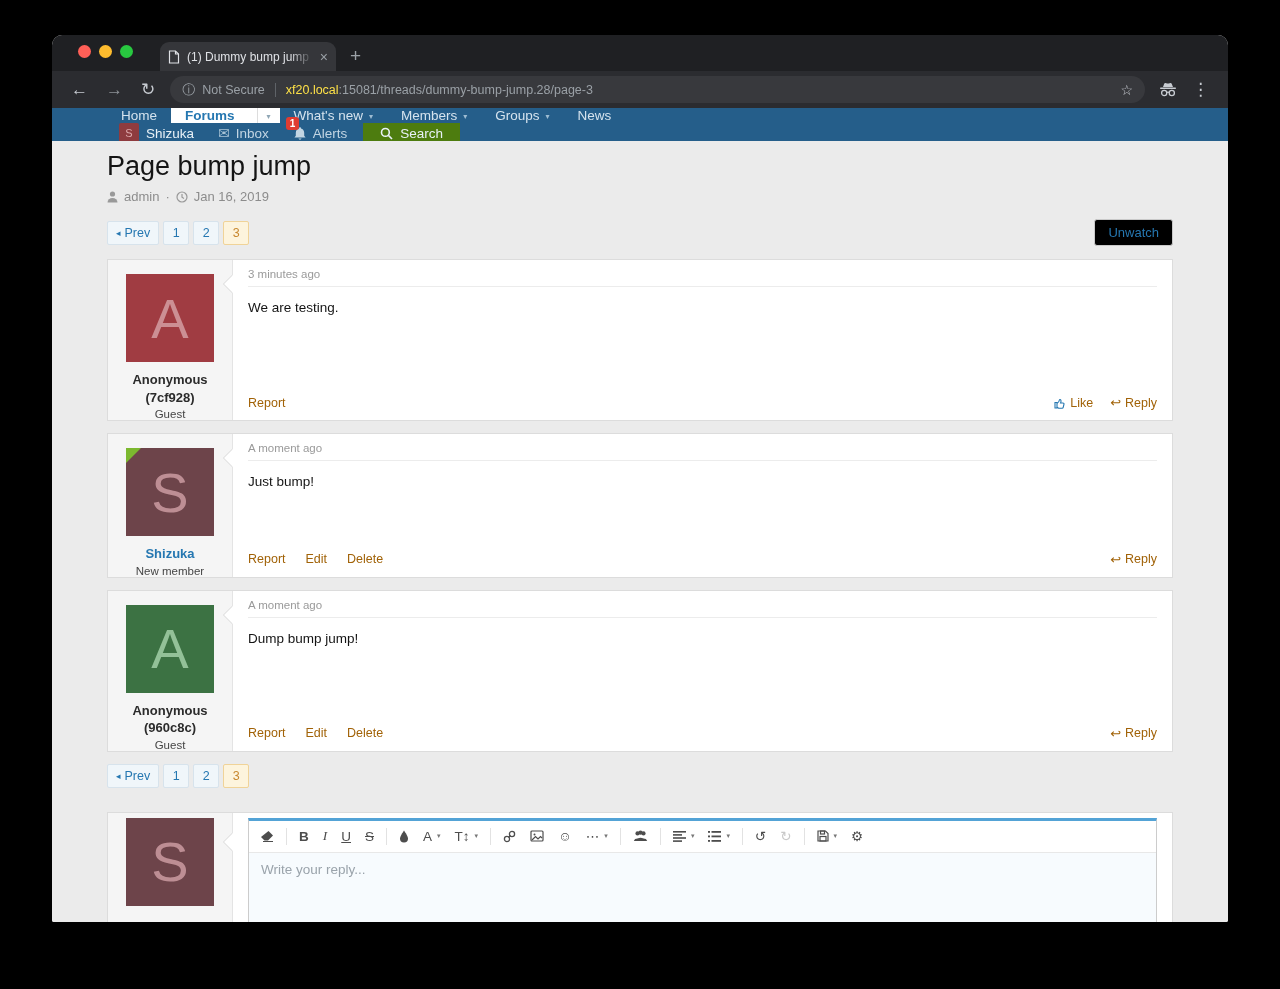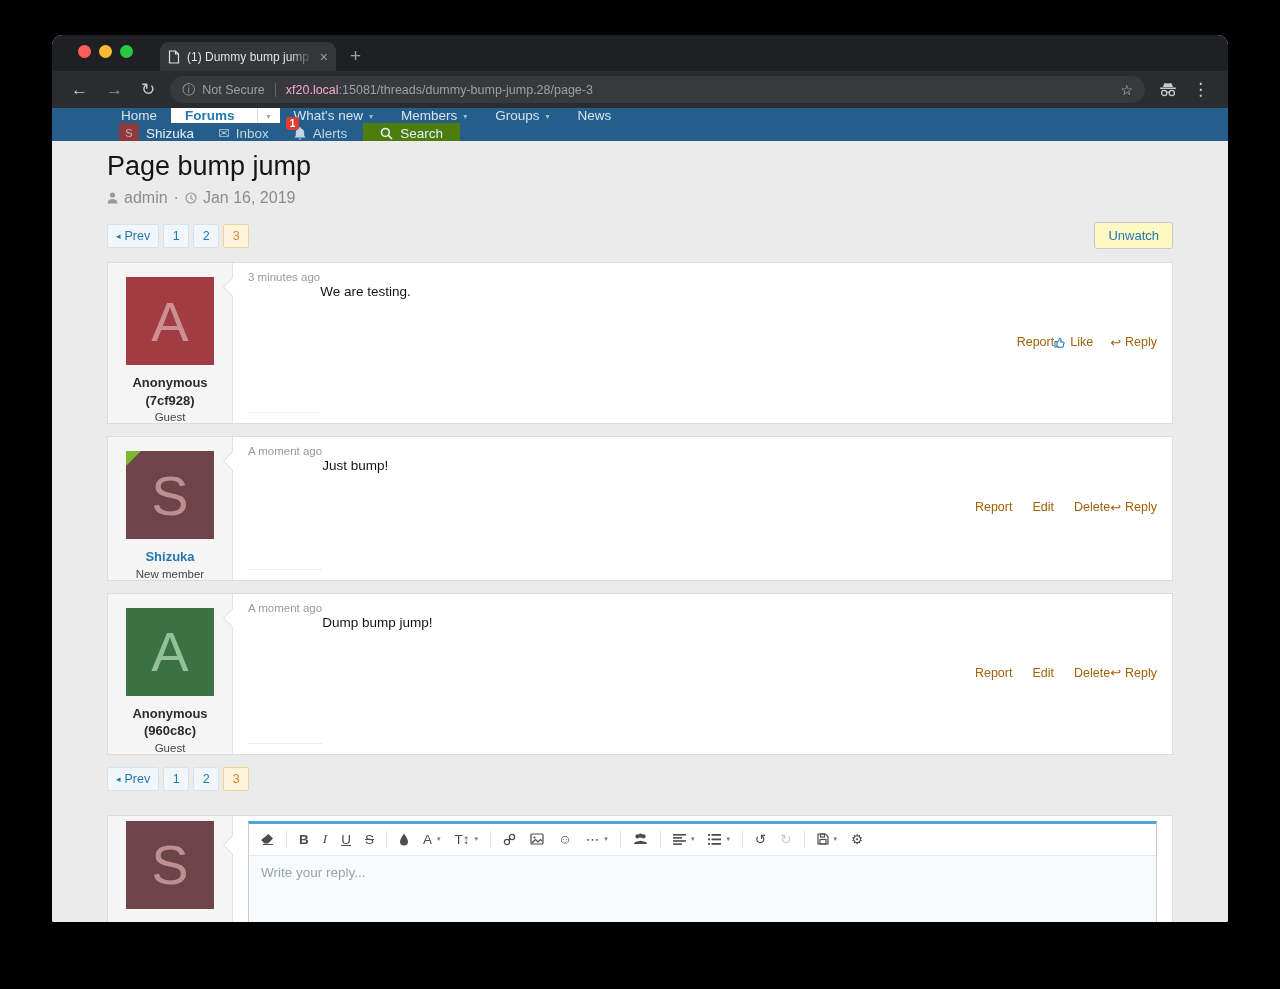--- a/index.html
+++ b/index.html
@@ -31,21 +31,21 @@
   .newtab{ color:#9aa0a6; font-size:19px; margin:0 0 4px 14px;}
   .chrome-toolbar{ height:37px; background:#2b2c30; display:flex; align-items:center; padding:0 10px; flex-shrink:0;}
   .navbtn{ color:#c7cbd1; font-size:17px; padding:0 9px;}
   .navbtn.dim{ color:#8d9196;}
   .urlbar{
     flex:1; height:27px; margin:0 8px 0 6px; background:#38393d; border-radius:14px;
     display:flex; align-items:center; padding:0 12px; font-size:12.5px; color:#9aa0a6;
   }
   .info-i{ font-size:13px; margin-right:7px; color:#9aa0a6;}
   .url-sep{ width:1px; height:14px; background:#5f6368; margin:0 10px;}
-  .url-host{ color:#f9a8d4;}
+  .url-host{ color:#fde047;}
   .url-rest{ color:#9aa0a6;}
   .url-star{ margin-left:auto; color:#c7cbd1; font-size:14px;}
   .incog{ color:#c7cbd1; margin:0 6px; display:flex;}
   
   .mainnav{ height:33px; background:#255e8a; flex-shrink:0;}
   .nav-inner{ width:1066px; margin:0 auto; height:100%; display:flex; justify-content:space-between;flex-direction:column;}
   .nav-left,.nav-right{ display:flex; align-items:stretch;}
   .nitem{ display:flex; align-items:center; gap:6px; padding:0 14px; color:#d5e3ee; font-size:13.5px;}
   .nitem .caret{ font-size:8px; color:#9dbcd2; margin-top:1px;}
   .nitem.active{ background:#fff; color:#2577b1; font-weight:bold; padding-right:0;gap:12px;}
@@ -59,43 +59,43 @@
   .nav-link .glyph{ font-size:14px; color:#a9c4d6;}
   .alerts-wrap{ position:relative; display:flex; align-items:center;}
   .alert-badge{ position:absolute; top:-9px; left:-7px; background:#e03c31; color:#fff; font-size:10px;
      font-weight:bold; padding:1px 4px; border-radius:3px;}
   .nav-search{ background:#33688f; display:flex; align-items:center; gap:7px; padding:0 17px;
      color:#e8f1f7; font-size:13.5px; margin-left:4px;}
   
   .page{ flex:1; background:#ebebeb; overflow:hidden; padding-top:8px;}
   .container{ width:1066px; margin:0 auto;}
   .thread-title{ font-size:27px; font-weight:400; color:#141414; margin:2px 0 7px;}
-  .thread-meta{ display:flex; align-items:center; gap:6px; color:#8c8c8c; font-size:16px; margin-bottom:15px;}
+  .thread-meta{ display:flex; align-items:center; gap:6px; color:#8c8c8c; font-size:13px; margin-bottom:15px;}
   .thread-meta svg{ display:block;}
   .controls{ display:flex; justify-content:space-between; align-items:center; margin-bottom:13px;}
   .pagenav{ display:flex; gap:4px;}
   .pbtn{ min-width:26px; padding:4px 8px; border:1px solid #d7e3ec; background:#f0f6fa; color:#2577b1;
      font-size:12.5px; border-radius:2px; display:flex; align-items:center; justify-content:center; gap:4px;}
   .pbtn .tri{ font-size:9px;}
   .pbtn.current{ background:#fdf4dd; border-color:#f0d398; color:#c8882f;}
-  .unwatch-btn{ background:#fef9c3; border:1px solid #c9c9c9; border-radius:3px; color:#2577b1;
+  .unwatch-btn{ background:#000000; border:1px solid #c9c9c9; border-radius:3px; color:#2577b1;
      font-size:13px; padding:5px 13px;}
   
   .post{ display:flex; background:#fff; border:1px solid #dcdcdc; margin-bottom:12px;}
   .post-1{min-height:155px}.post-2{min-height:136px}.post-3{min-height:152px}
   .aside{ width:125px; background:#f5f5f5; border-right:1px solid #e4e4e4; padding-top:14px;
      text-align:center; flex-shrink:0;}
   .avatar{ width:88px; height:88px; margin:0 auto; display:flex; align-items:center; justify-content:center;
      font-size:56px; position:relative;}
   .online-wedge{ position:absolute; top:0; left:0; width:0; height:0;
      border-top:15px solid #7cb82f; border-right:15px solid transparent;}
   .uname{ margin-top:9px; font-weight:bold; font-size:13px; color:#2b2b2b; line-height:1.35; padding:0 4px;}
   .uname.link{ color:#2577b1;}
   .urole{ font-size:11.5px; color:#454545; margin-top:2px;}
-  .pmain{ flex:1; display:flex; flex-direction:row; padding:8px 15px 10px; position:relative;}
+  .pmain{ flex:1; display:flex; flex-direction:column; padding:8px 15px 10px; position:relative;}
   .pmain::before{ content:""; position:absolute; left:-10px; top:15px; border:9px solid transparent;
      border-right-color:#d8d8d8; border-left:0;}
   .pmain::after{ content:""; position:absolute; left:-9px; top:15px; border:9px solid transparent;
      border-right-color:#fff; border-left:0;}
   .ptime{ font-size:11.5px; color:#9a9a9a; padding-bottom:6px; border-bottom:1px solid #ececec;}
   .pbody{ flex:1; padding-top:13px; font-size:13.5px; color:#141414;}
   .pfoot{ display:flex; justify-content:space-between; align-items:center; font-size:12.5px;}
   .pfoot-left{ display:flex; gap:20px;}
   .pfoot-right{ display:flex; gap:17px;}
   .plink{ color:#a16207; display:flex; align-items:center; gap:4px;}

